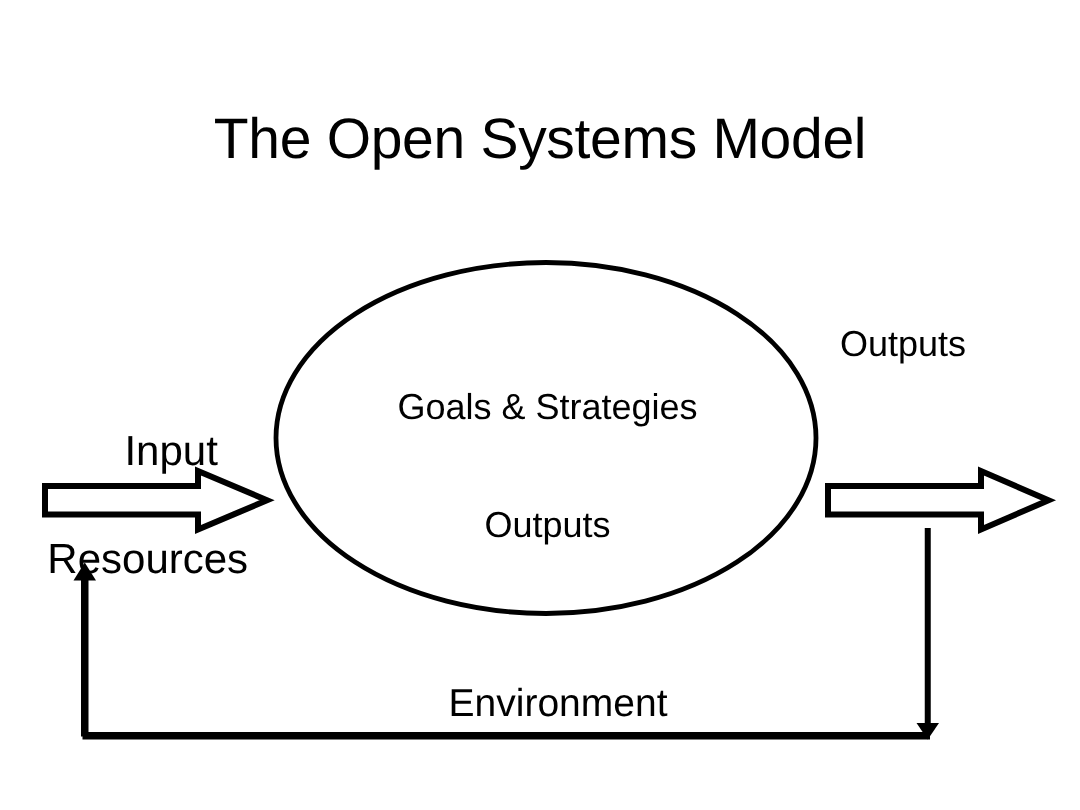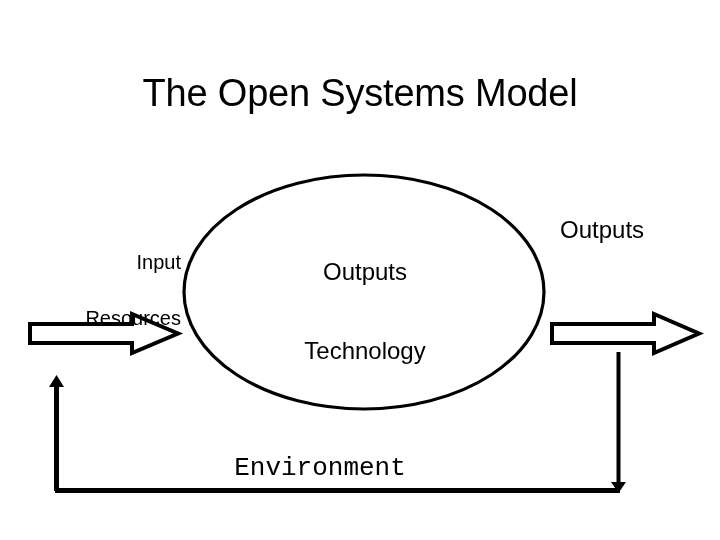--- a/index.html
+++ b/index.html
@@ -35,43 +35,42 @@
   #slide-title {
     left: 0;
     top: 74px;
     width: 720px;
     text-align: center;
     font-size: 38px;
     letter-spacing: -0.2px;
   }
   #input-label {
     left: 16px;
-    top: 232px;
+    top: 259px;
     width: 165px;
-    text-align: right;
-    font-size: 20px;
+    text-align: center;
+    font-size: 28px;
   }
   #input-label .line2 {
     display: block;
     margin-top: 16px;
   }
   #outputs-label {
     left: 560px;
     top: 218px;
     width: 160px;
     text-align: left;
     font-size: 24px;
   }
   #environment-label {
     left: 195px;
     top: 455px;
     width: 250px;
-    text-align: center;
+    text-align: right;
     font-size: 26px;
-    font-family: Liberation Mono, monospace;
   }
   #ellipse-text {
     left: 190px;
     top: 212px;
     width: 350px;
     text-align: center;
     font-size: 24px;
   }
   #ellipse-text .eline {
     display: block;
@@ -109,22 +108,22 @@
   </svg>
 
   <div class="txt" id="slide-title">The Open Systems Model</div>
 
   <div class="txt" id="input-label">
     <span class="line1">Input</span>
     <span class="line2">Resources</span>
   </div>
 
   <div class="txt" id="ellipse-text">
+    <span class="eline">Goals &amp; Strategies</span>
     <span class="eline">Outputs</span>
-    <span class="eline">Technology</span>
     
   </div>
 
   <div class="txt" id="outputs-label">Outputs</div>
 
   <div class="txt" id="environment-label">Environment</div>
 
 </div>
 
 </body></html>

